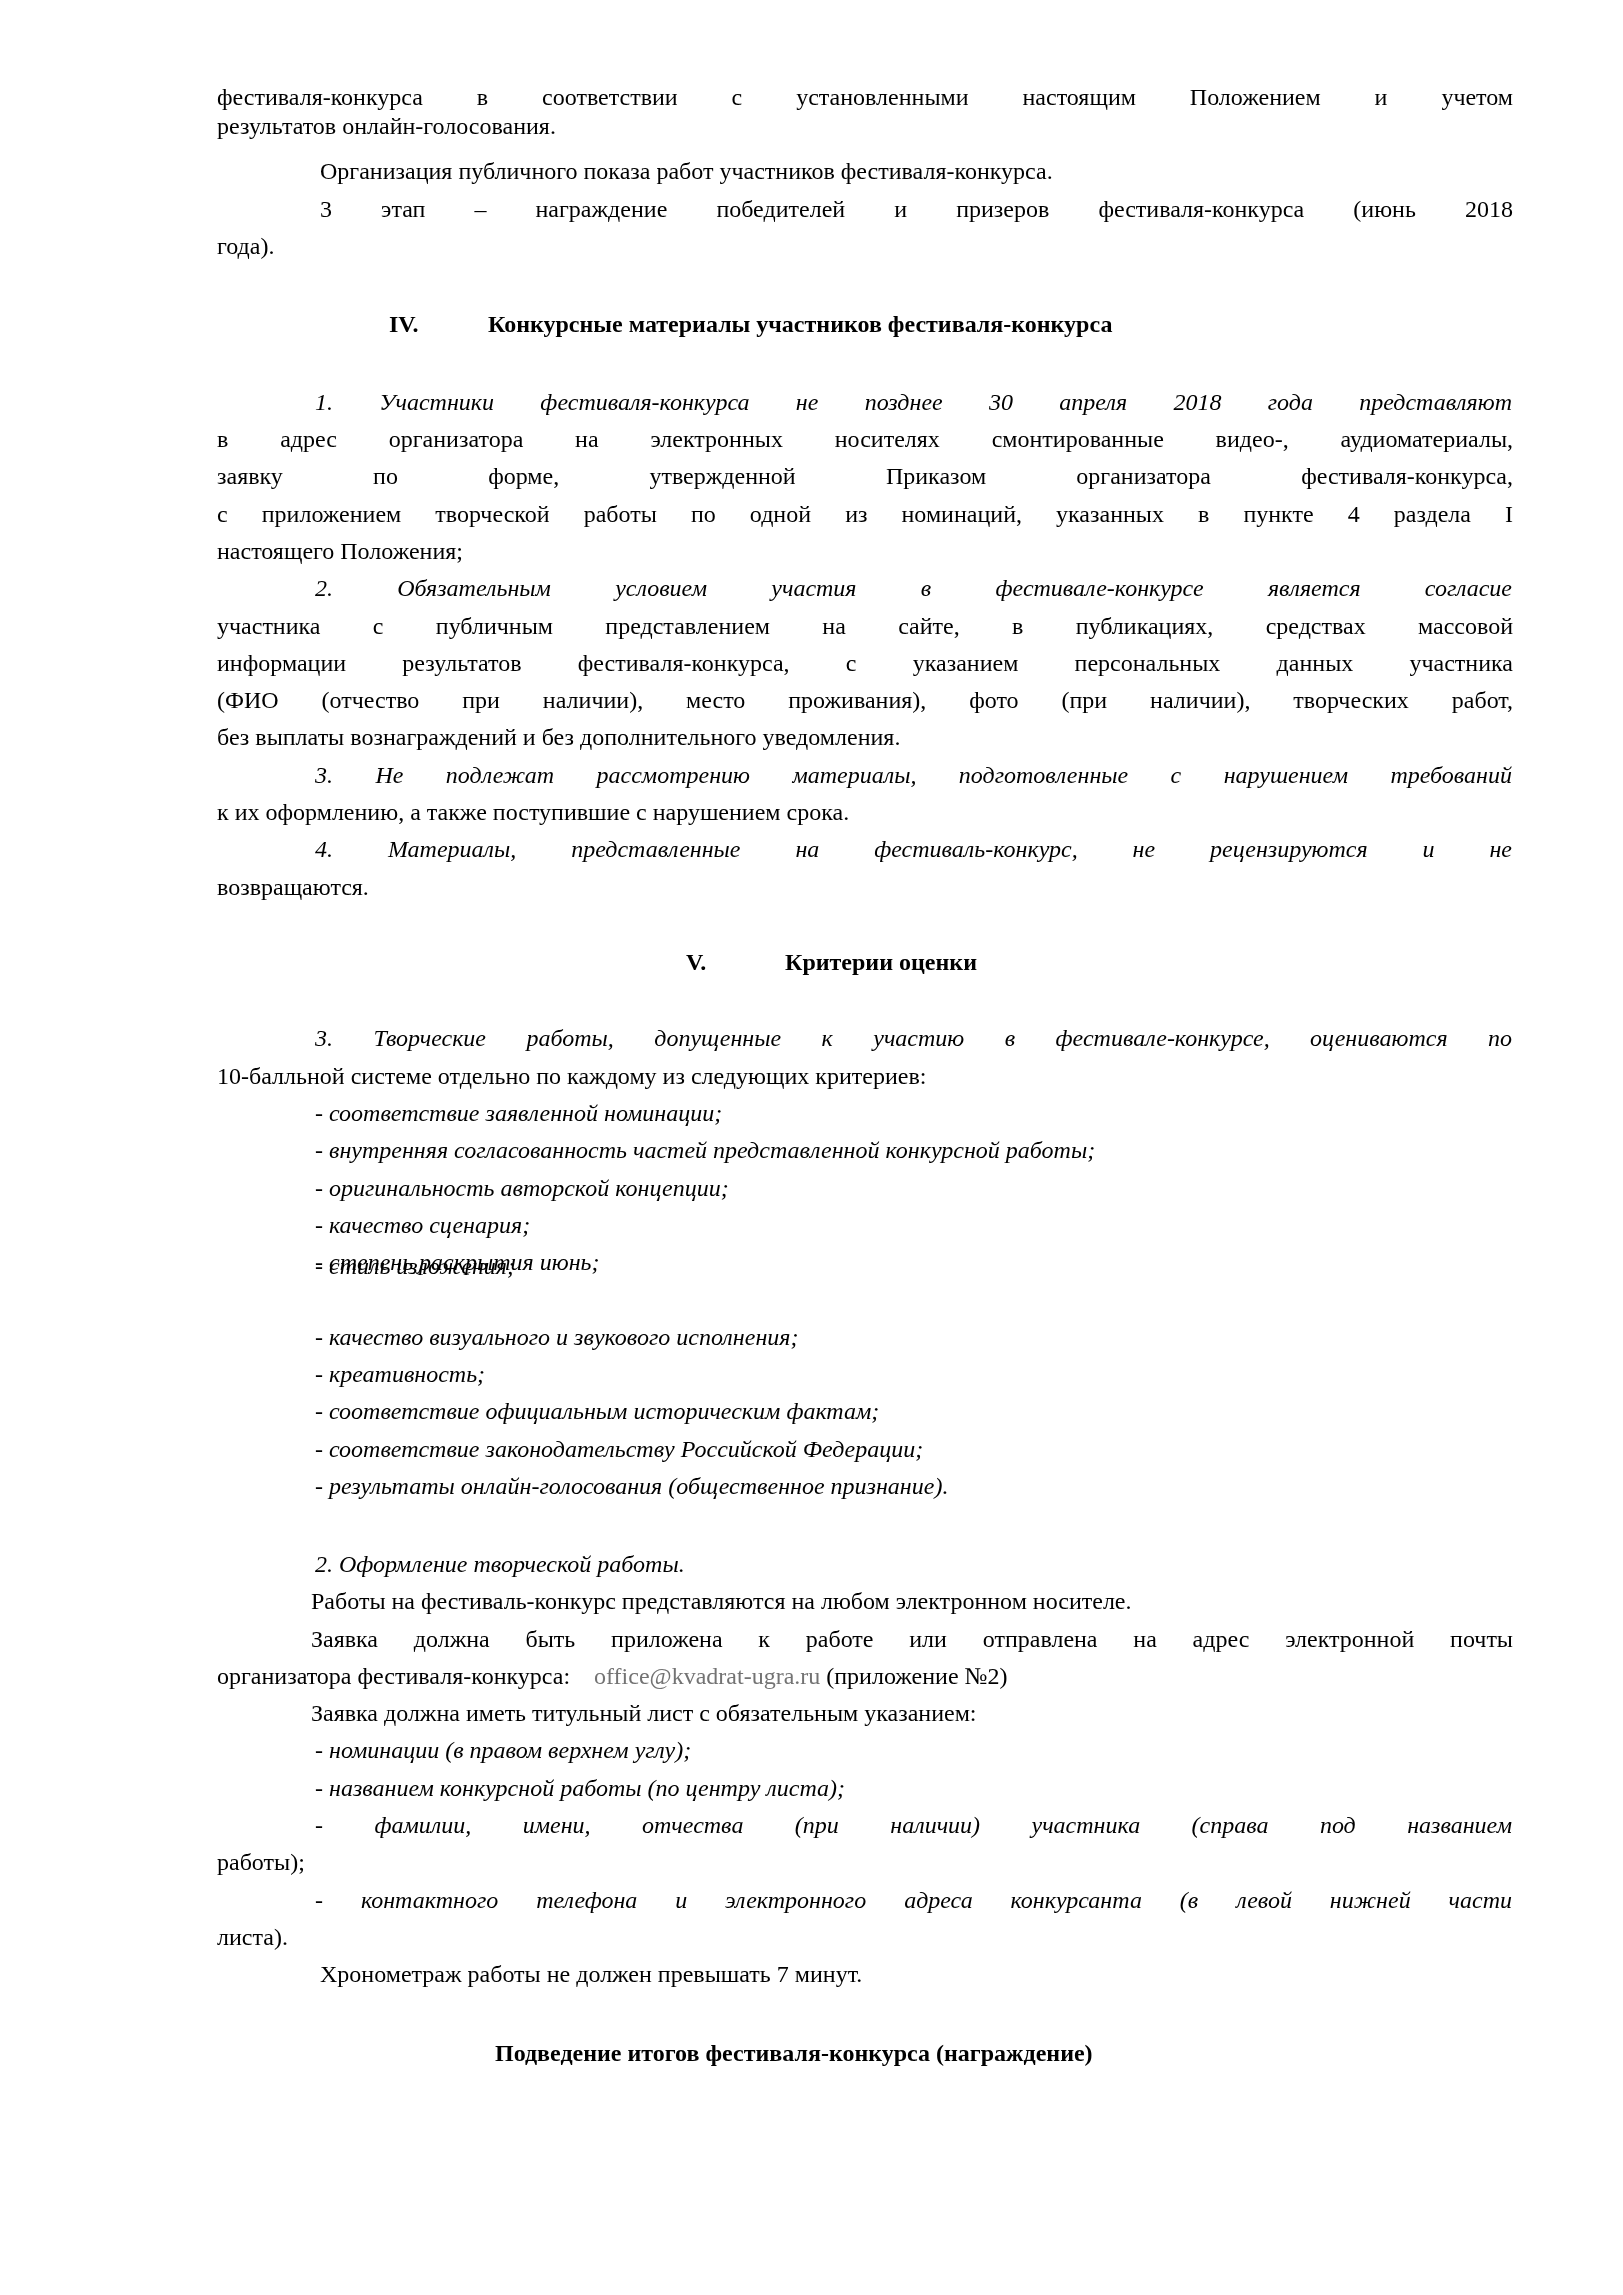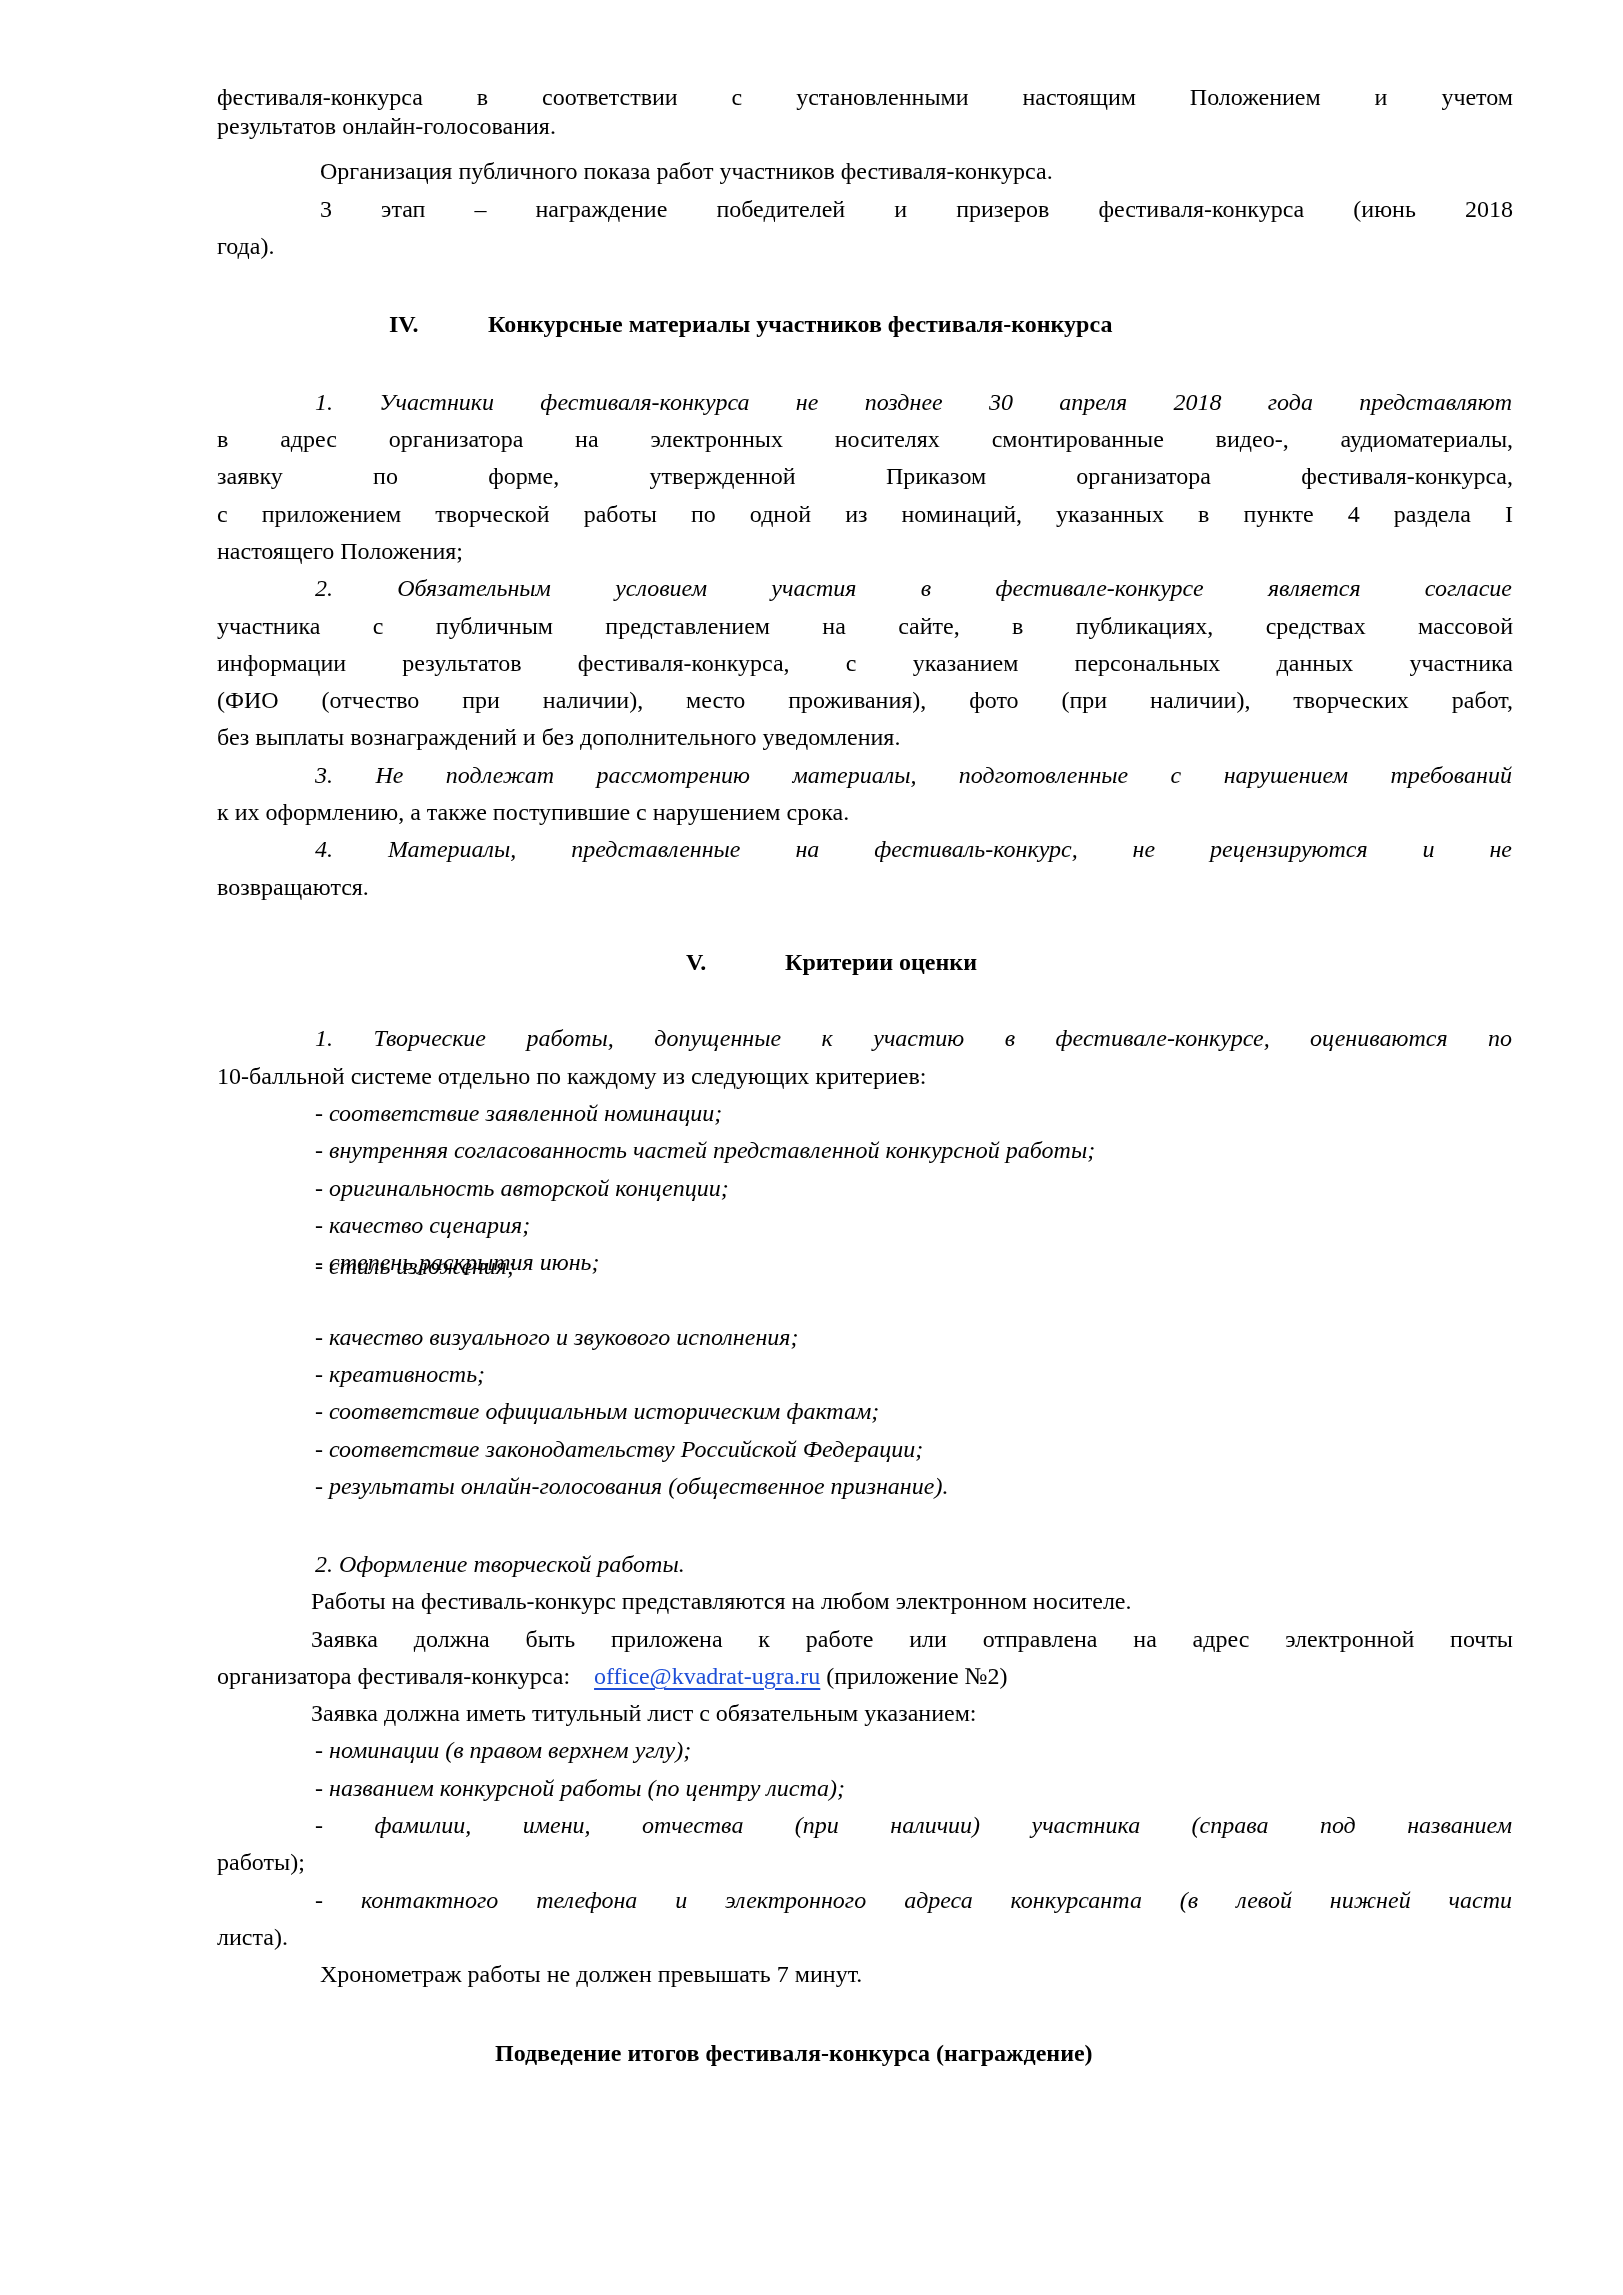--- a/index.html
+++ b/index.html
@@ -5,21 +5,21 @@
   html, body { margin: 0; padding: 0; background: #ffffff; }
   body { width: 1623px; height: 2295px; position: relative; overflow: hidden;
          font-family: "Liberation Serif", "DejaVu Serif", serif; color: #000; }
   .ln { position: absolute; left: 217px; width: 1296px; font-size: 24px; line-height: 39px;
         white-space: nowrap; }
   .just { text-align: justify; text-align-last: justify; white-space: normal; }
   .ind { left: 315px; width: 1197px; font-style: italic; }
   .ind2 { left: 311px; }
   .h { font-weight: bold; }
   .num { display: inline-block; width: 99px; }
-  a.mail { color: #1d4ed8; text-decoration: underline; text-decoration-thickness: 2px; text-underline-offset: 3.9px; text-align: center; }
+  a.mail { color: #737373; text-decoration-thickness: 2px; text-underline-offset: 3.9px; text-align: center; }
 </style>
 </head>
 <body>
 
 <div>
 
   <div class="ln just" style="top:78px">фестиваля-конкурса в соответствии с установленными настоящим Положением и учетом</div>
   <div class="ln" style="top:107px">результатов онлайн-голосования.</div>
   <div class="ln" style="top:152px; left:320px">Организация публичного показа работ участников фестиваля-конкурса.</div>
   <div class="ln just" style="top:190px; left:320px; width:1193px">3 этап – награждение победителей и призеров фестиваля-конкурса (июнь 2018</div>
@@ -44,21 +44,21 @@
   <div class="ln just ind" style="top:756px">3. Не подлежат рассмотрению материалы, подготовленные с нарушением требований</div>
   <div class="ln" style="top:793px">к их оформлению, а также поступившие с нарушением срока.</div>
 
   <div class="ln just ind" style="top:830px">4. Материалы, представленные на фестиваль-конкурс, не рецензируются и не</div>
   <div class="ln" style="top:868px">возвращаются.</div>
 
   <div class="ln h" style="top:943px; left:686px; width:589px">
     <span class="num">V.</span><span>Критерии оценки</span>
   </div>
 
-  <div class="ln just ind" style="top:1019px">1. Творческие работы, допущенные к участию в фестивале-конкурсе, оцениваются по</div>
+  <div class="ln just ind" style="top:1019px">3. Творческие работы, допущенные к участию в фестивале-конкурсе, оцениваются по</div>
   <div class="ln" style="top:1057px">10-балльной системе отдельно по каждому из следующих критериев:</div>
 
   <div class="ln ind" style="top:1094px">- соответствие заявленной номинации;</div>
   <div class="ln ind" style="top:1131px">- внутренняя согласованность частей представленной конкурсной работы;</div>
   <div class="ln ind" style="top:1169px">- оригинальность авторской концепции;</div>
   <div class="ln ind" style="top:1206px">- качество сценария;</div>
   <div class="ln ind" style="top:1243px">- степень раскрытия июнь;</div>
   <div class="ln ind" style="top:1247px">- стиль изложения;</div>
   <div class="ln ind" style="top:1318px">- качество визуального и звукового исполнения;</div>
   <div class="ln ind" style="top:1355px">- креативность;</div>

